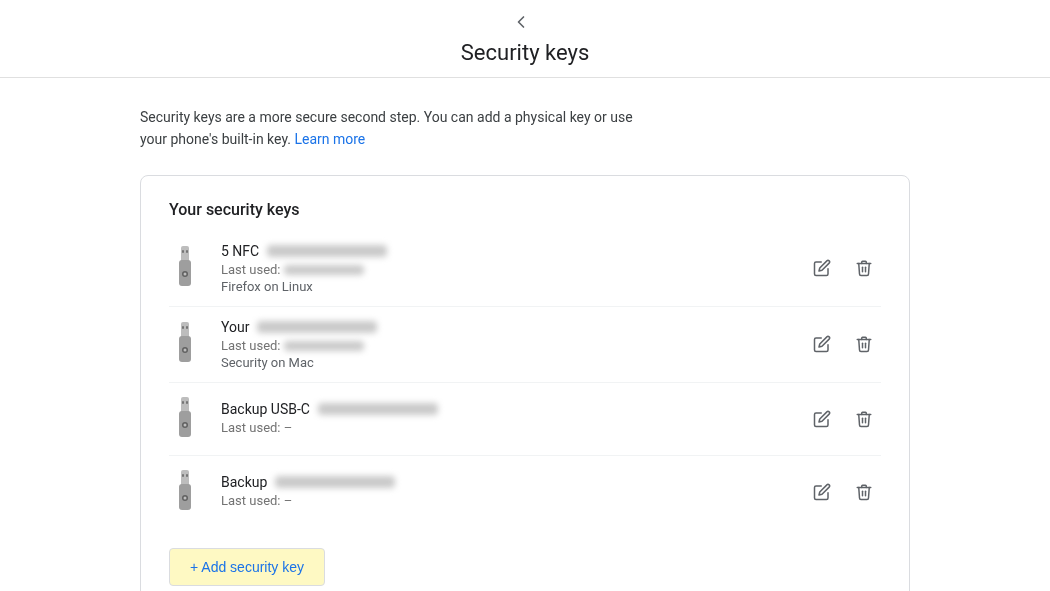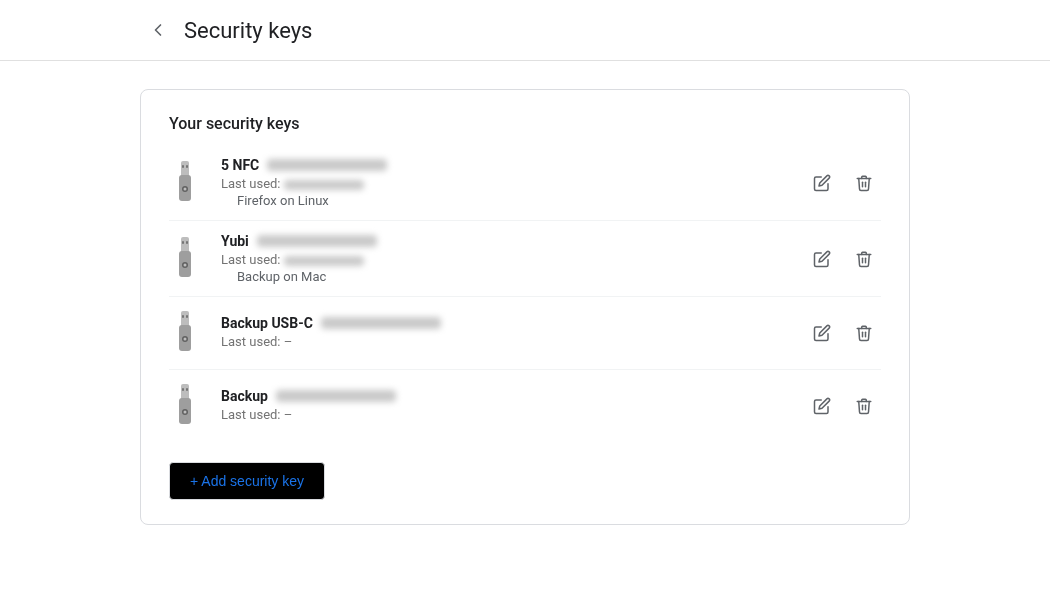--- a/index.html
+++ b/index.html
@@ -7,22 +7,23 @@
       font-family: 'Google Sans', Roboto, Arial, sans-serif;
       background: #fff;
       color: #202124;
       font-size: 14px;
       width: 1050px;
       min-height: 591px;
     }
     .header {
       display: flex;
       align-items: center;
-      padding: 12px 140px 12px 140px;
+      padding: 4px 140px 12px 140px;
       border-bottom: 1px solid #e0e0e0;
+      flex-direction: column;
     }
     .back-btn {
       background: none;
       border: none;
       cursor: pointer;
       padding: 8px;
       margin-right: 8px;
       color: #5f6368;
       font-size: 20px;
       display: flex;
@@ -88,21 +89,21 @@
     }
     .key-name-row {
       display: flex;
       align-items: center;
       gap: 8px;
       margin-bottom: 3px;
     }
     .key-name {
       font-size: 14px;
       color: #202124;
-      font-weight: 700;
+      font-weight: 400;
     }
     .key-name-blur {
       display: inline-block;
       width: 120px;
       height: 12px;
       background: #c9c9c9;
       border-radius: 4px;
       filter: blur(3px);
       vertical-align: middle;
     }
@@ -116,21 +117,20 @@
       width: 80px;
       height: 10px;
       background: #c9c9c9;
       border-radius: 4px;
       filter: blur(3px);
       vertical-align: middle;
     }
     .key-browser {
       font-size: 13px;
       color: #5f6368;
-      margin-left: 16px;
     }
     .key-actions {
       display: flex;
       align-items: center;
       gap: 8px;
       margin-left: 16px;
     }
     .action-btn {
       background: none;
       border: none;
@@ -142,21 +142,21 @@
       align-items: center;
       justify-content: center;
       transition: background 0.15s;
     }
     .add-key-btn {
       margin-top: 20px;
       display: inline-flex;
       align-items: center;
       gap: 6px;
       border: 1px solid #dadce0;
-      background: #000000;
+      background: #fef9c3;
       color: #1a73e8;
       font-size: 14px;
       font-weight: 500;
       padding: 10px 20px;
       border-radius: 4px;
       cursor: pointer;
       transition: background 0.15s;
     }
   </style>
 </head>
@@ -165,20 +165,24 @@
 <div class="header">
   <button class="back-btn">
     <svg width="20" height="20" viewBox="0 0 24 24" fill="none" stroke="#5f6368" stroke-width="2" stroke-linecap="round" stroke-linejoin="round">
       <polyline points="15 18 9 12 15 6"></polyline>
     </svg>
   </button>
   <h1 class="page-title">Security keys</h1>
 </div>
 
 <div class="content">
+  <p class="description">
+    <span>Security keys are a more secure second step. You can add a physical key or use your phone's built-in key.</span>
+    <a class="learn-more">Learn more</a>
+  </p>
 
   <div class="card">
     <div class="card-title">Your security keys</div>
 
     <ul class="key-list" id="key-list">
         <li class="key-item">
           <div class="key-icon">
       <svg viewBox="0 0 22 44" fill="none" xmlns="http://www.w3.org/2000/svg">
 
         <rect x="7" y="0" width="8" height="18" rx="2" fill="#bdbdbd"></rect>
@@ -222,25 +226,25 @@
         <rect x="7" y="0" width="8" height="18" rx="2" fill="#bdbdbd"></rect>
         <rect x="5" y="14" width="12" height="26" rx="3" fill="#9e9e9e"></rect>
         <rect x="8" y="4" width="2" height="3" rx="1" fill="#757575"></rect>
         <rect x="12" y="4" width="2" height="3" rx="1" fill="#757575"></rect>
         <circle cx="11" cy="28" r="3" fill="#616161"></circle>
         <circle cx="11" cy="28" r="1.5" fill="#bdbdbd"></circle>
       </svg>
     </div>
           <div class="key-info">
             <div class="key-name-row">
-              <span class="key-name">Yubi</span>
+              <span class="key-name">Your</span>
               <span class="key-name-blur"></span>
             </div>
             <div class="key-last-used"><span>Last used: </span><span class="key-last-used-blur"></span></div>
-            <div class="key-browser">Backup on Mac</div>
+            <div class="key-browser">Security on Mac</div>
           </div>
           <div class="key-actions">
             <button class="action-btn">
               <svg width="18" height="18" viewBox="0 0 24 24" fill="none" stroke="#5f6368" stroke-width="2" stroke-linecap="round" stroke-linejoin="round">
                 <path d="M11 4H4a2 2 0 0 0-2 2v14a2 2 0 0 0 2 2h14a2 2 0 0 0 2-2v-7"></path>
                 <path d="M18.5 2.5a2.121 2.121 0 0 1 3 3L12 15l-4 1 1-4 9.5-9.5z"></path>
               </svg>
             </button>
             <button class="action-btn">
               <svg width="18" height="18" viewBox="0 0 24 24" fill="none" stroke="#5f6368" stroke-width="2" stroke-linecap="round" stroke-linejoin="round">

